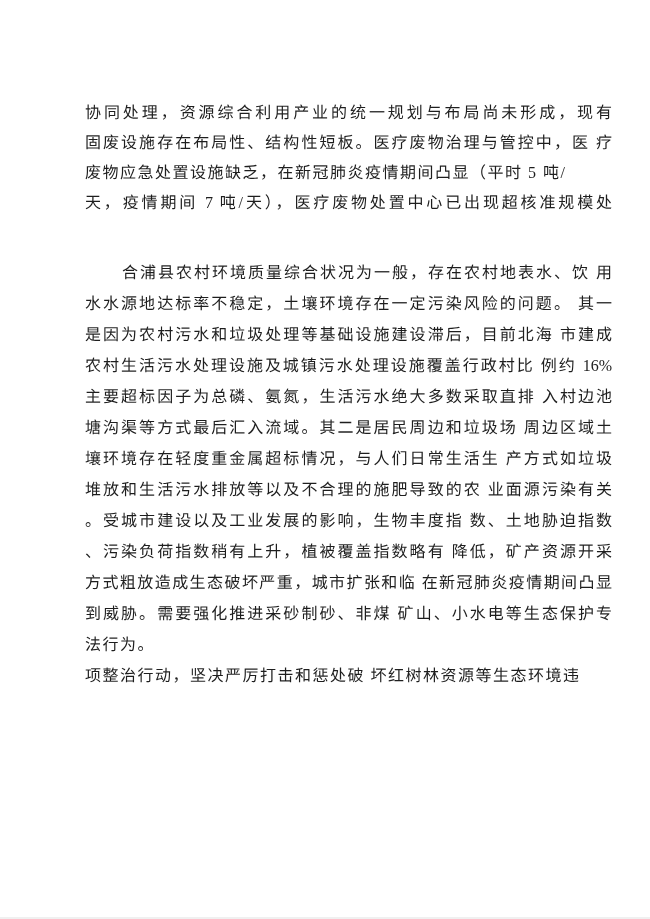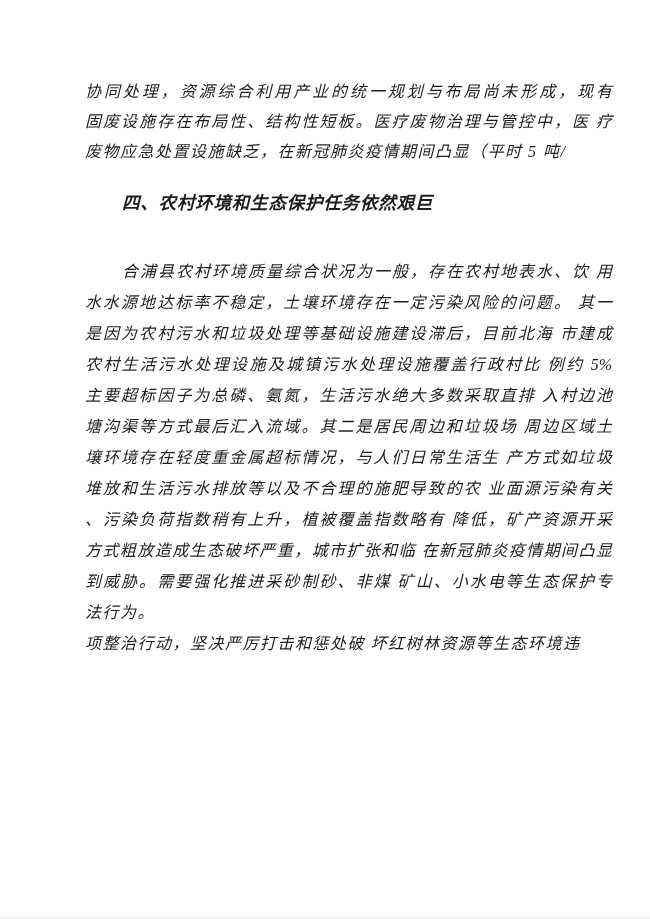--- a/index.html
+++ b/index.html
@@ -8,22 +8,21 @@
     background: #ffffff;
     color: #1e1e1e;
     font-family: "Liberation Serif", "DejaVu Serif", serif;
     position: relative;
     overflow: hidden;
   }
   .content {
     position: absolute;
     left: 85px; top: 0;
     width: 527px;
-    padding-top: 77px;
-    font-style: italic;
+    padding-top: 98px;
   }
   .para { font-size: 16px; }
   .line {
     line-height: 30px;
     white-space: pre-wrap;
     text-align: justify;
     text-align-last: justify;
   }
   #para2 .line { line-height: 31px; }
   .line.no-stretch {
@@ -50,33 +49,34 @@
 </style>
 </head>
 <body style="background: rgb(255, 255, 255); color: rgb(30, 30, 30);">
 
 <div class="page-root">
   <div class="content">
     <div class="para" id="para1">
         <div class="line">协同处理，资源综合利用产业的统一规划与布局尚未形成，现有</div>
         <div class="line">固废设施存在布局性、结构性短板。医疗废物治理与管控中，医 疗</div>
         <div class="line no-stretch">废物应急处置设施缺乏，在新冠肺炎疫情期间凸显（平时 5 吨/</div>
+        <div class="line">天，疫情期间 7 吨/天），医疗废物处置中心已出现超核准规模处</div>
       </div>
 
-    <h2 class="heading">四、农村环境和生态保护任务依然艰巨</h2>
 
     <div class="para" id="para2">
         <div class="line indent">合浦县农村环境质量综合状况为一般，存在农村地表水、饮 用</div>
         <div class="line">水水源地达标率不稳定，土壤环境存在一定污染风险的问题。 其一</div>
         <div class="line">是因为农村污水和垃圾处理等基础设施建设滞后，目前北海 市建成</div>
-        <div class="line">农村生活污水处理设施及城镇污水处理设施覆盖行政村比 例约 5%</div>
+        <div class="line">农村生活污水处理设施及城镇污水处理设施覆盖行政村比 例约 16%</div>
         <div class="line">主要超标因子为总磷、氨氮，生活污水绝大多数采取直排 入村边池</div>
         <div class="line">塘沟渠等方式最后汇入流域。其二是居民周边和垃圾场 周边区域土</div>
         <div class="line">壤环境存在轻度重金属超标情况，与人们日常生活生 产方式如垃圾</div>
         <div class="line">堆放和生活污水排放等以及不合理的施肥导致的农 业面源污染有关</div>
+        <div class="line">。受城市建设以及工业发展的影响，生物丰度指 数、土地胁迫指数</div>
         <div class="line">、污染负荷指数稍有上升，植被覆盖指数略有 降低，矿产资源开采</div>
         <div class="line">方式粗放造成生态破坏严重，城市扩张和临 在新冠肺炎疫情期间凸显</div>
         <div class="line">到威胁。需要强化推进采砂制砂、非煤 矿山、小水电等生态保护专</div>
         <div class="line no-stretch">法行为。</div>
         <div class="line no-stretch">项整治行动，坚决严厉打击和惩处破 坏红树林资源等生态环境违</div>
       </div>
   </div>
 
   <div class="page-edge" style="background: rgb(240, 240, 240);"></div>
 </div>

